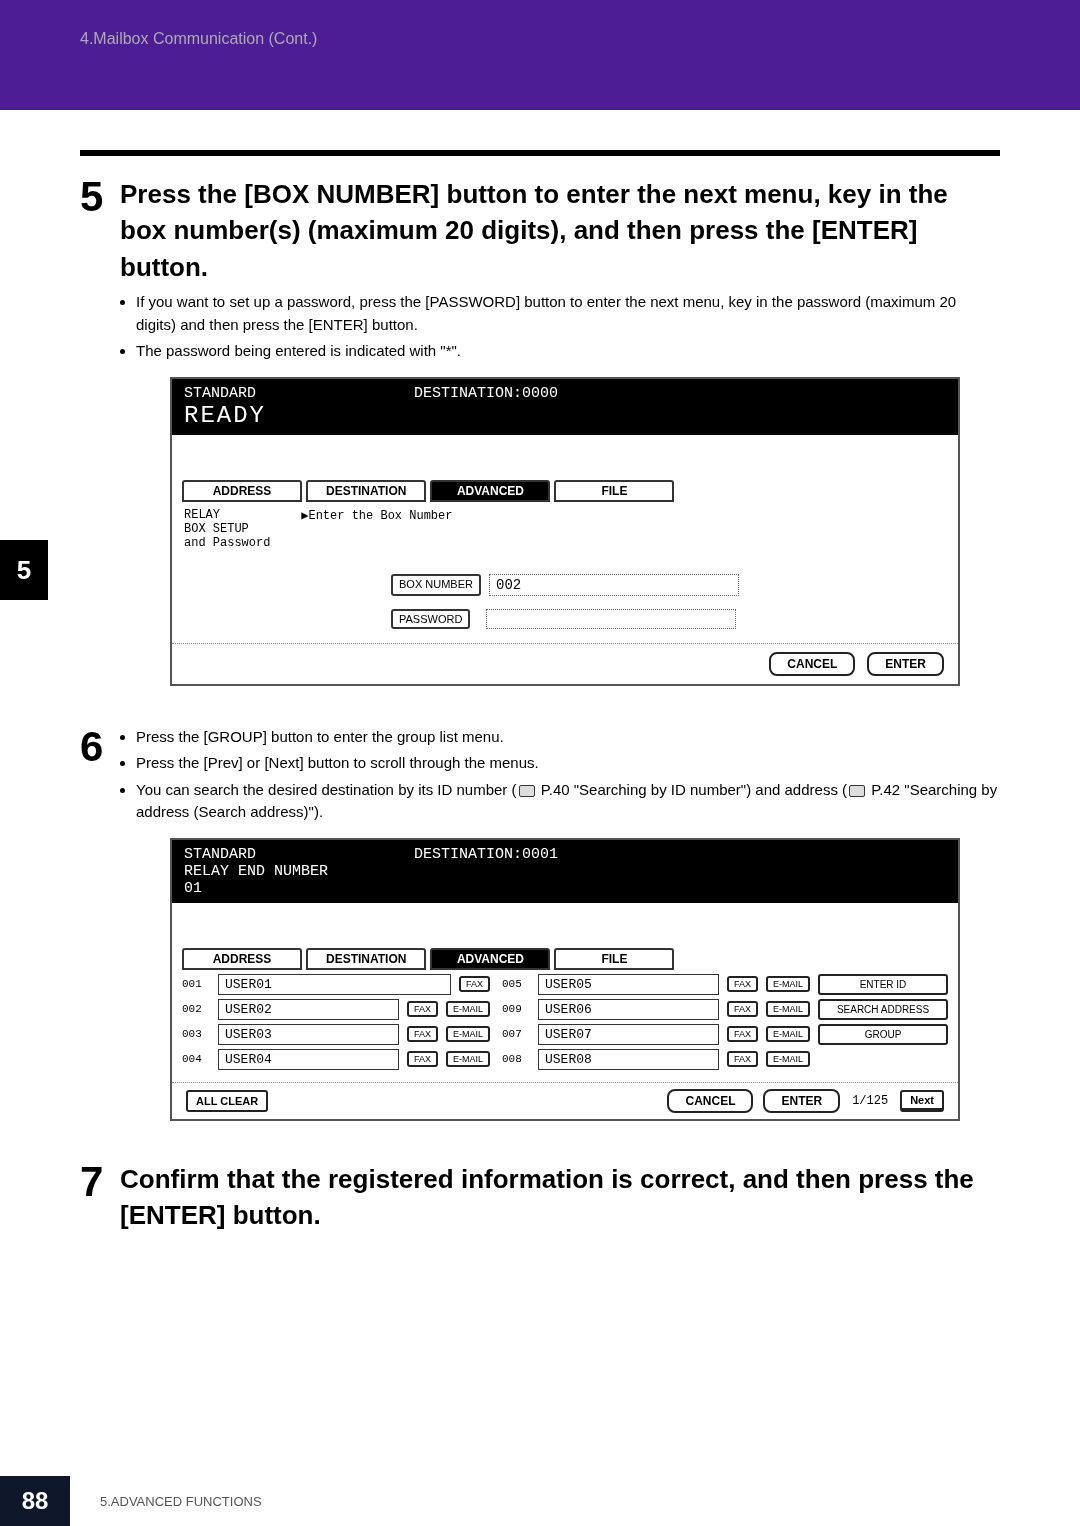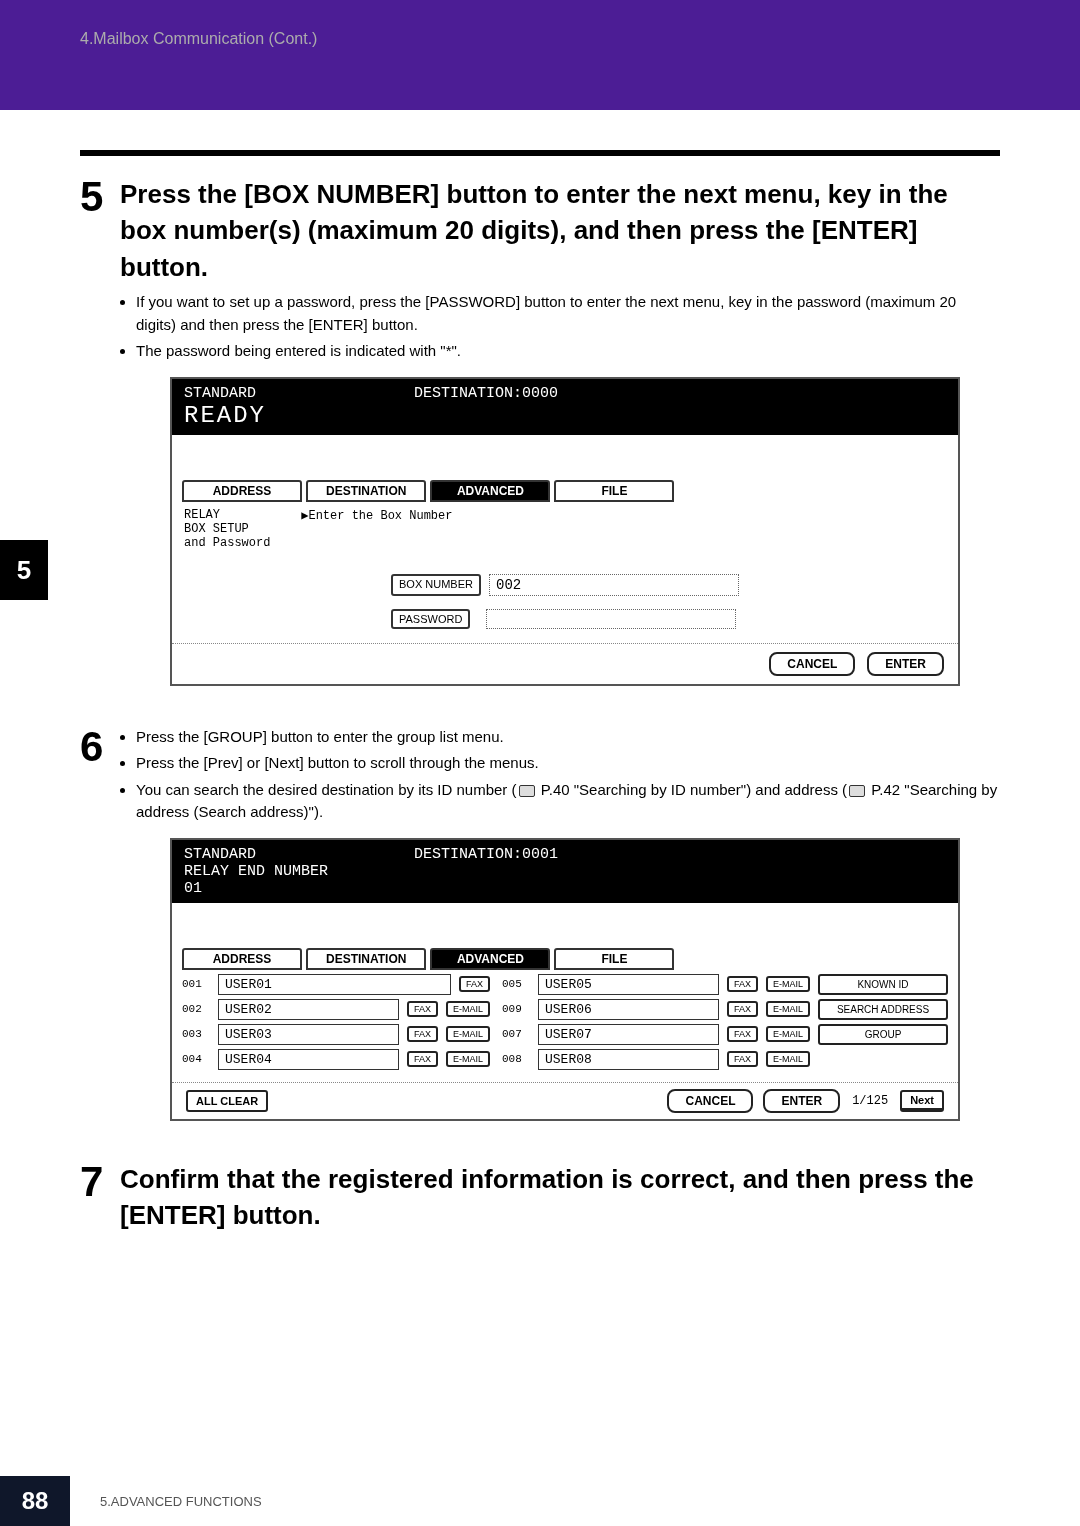--- a/index.html
+++ b/index.html
@@ -381,21 +381,21 @@
               </div>
               <div class="addr-row">
                 <span class="addr-id">008</span>
                 <span class="addr-name">USER08</span>
                 <span class="mini-btn">FAX</span>
                 <span class="mini-btn">E-MAIL</span>
               </div>
             </div>
           </div>
           <div class="side-btns">
-            <div class="side-btn">KNOWN ID</div>
+            <div class="side-btn">ENTER ID</div>
             <div class="side-btn">SEARCH ADDRESS</div>
             <div class="side-btn">GROUP</div>
           </div>
         </div>
         <div class="bottom-row2">
           <span class="allclear">ALL CLEAR</span>
           <span class="spacer"></span>
           <span class="btn">CANCEL</span>
           <span class="btn" style="margin-left:10px">ENTER</span>
           <span class="pagecount">1/125</span>

